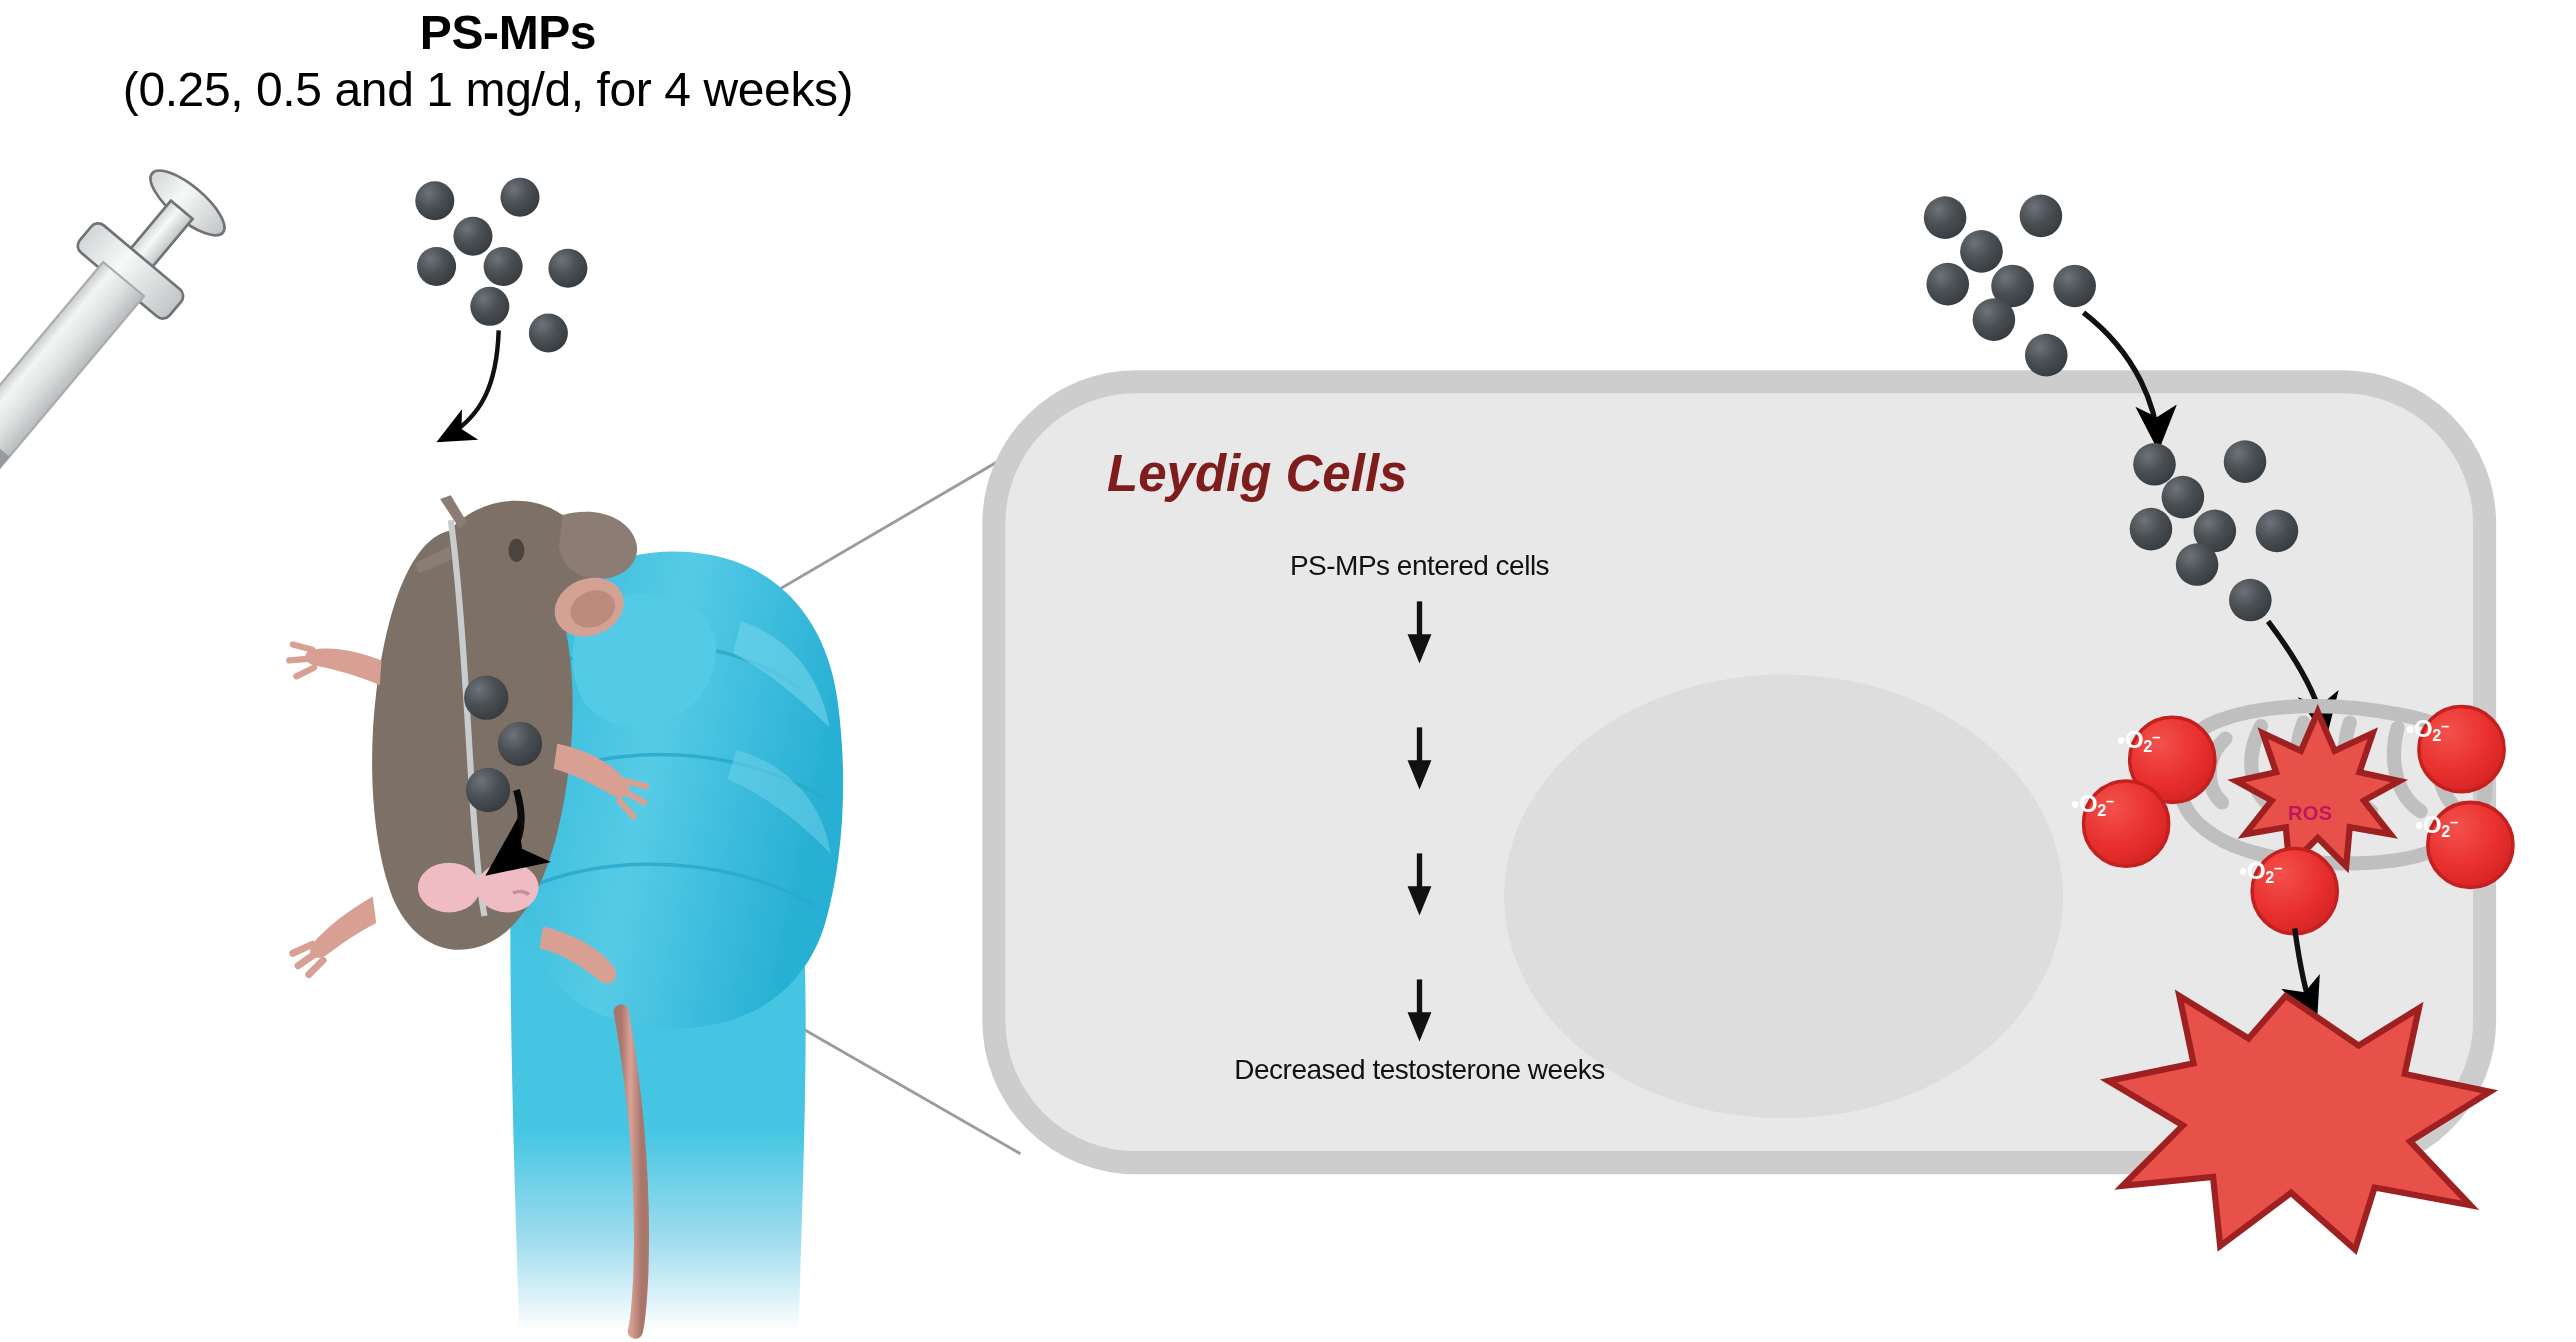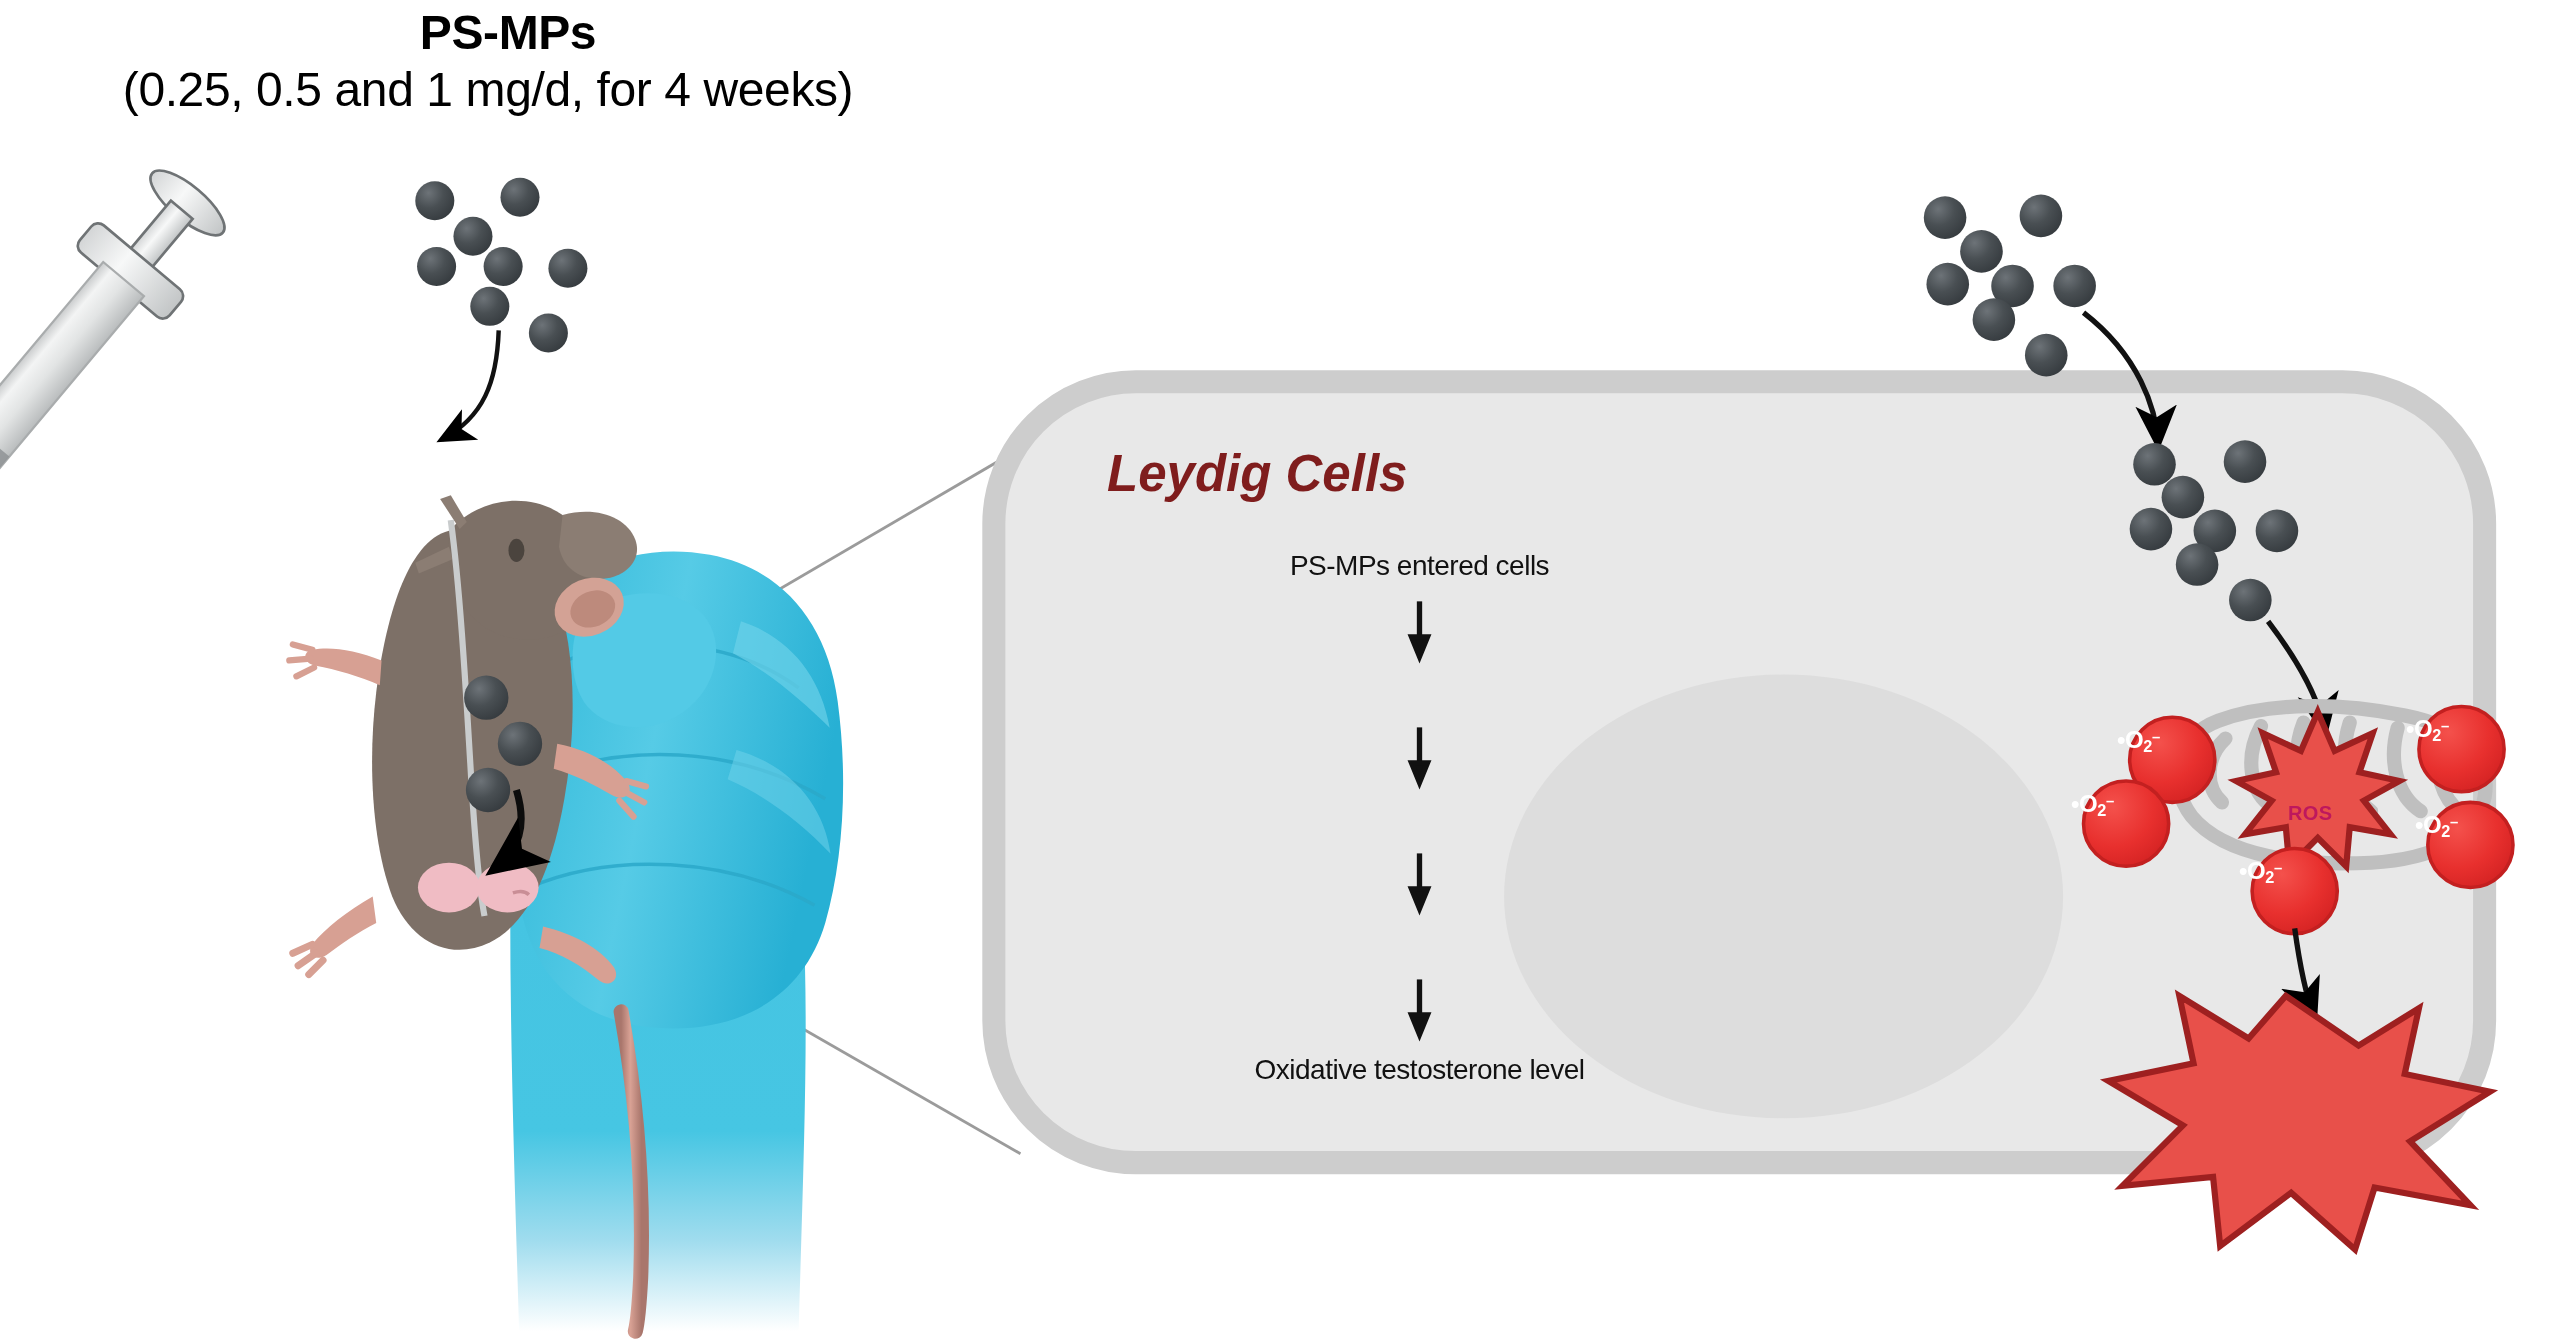--- a/index.html
+++ b/index.html
@@ -258,21 +258,21 @@
     <g transform="translate(2588,1240)">
       <path d="M-12,-118 L70,-62 L138,-104 L122,-30 L218,-10 L128,46 L196,118
                L88,98 L66,168 L-6,104 L-86,164 L-94,86 L-196,96 L-128,28
                L-212,-22 L-116,-42 L-132,-118 L-54,-70 Z" fill="#e8504a" stroke="#9e2020" stroke-width="7"></path>
     </g>
   </svg>
 
   <div id="cell-title">Leydig Cells</div>
 
   <div class="flow-line flow-0">PS-MPs entered cells</div>
-  <div class="flow-line flow-4">Oxidative testosterone level</div>
+  <div class="flow-line flow-4">Decreased testosterone weeks</div>
 
   <svg style="position:absolute;left:1029px;top:532px;width:781px;height:586px;" viewBox="0 0 880 660" width="781" height="586">
     <g stroke="#111" stroke-width="6" fill="#111">
       <line x1="440" y1="78" x2="440" y2="120"></line>
         <path d="M431,118 h18 l-9,22 z"></path>
       <line x1="440" y1="220" x2="440" y2="262"></line>
         <path d="M431,260 h18 l-9,22 z"></path>
       <line x1="440" y1="362" x2="440" y2="404"></line>
         <path d="M431,402 h18 l-9,22 z"></path>
       <line x1="440" y1="504" x2="440" y2="546"></line>

